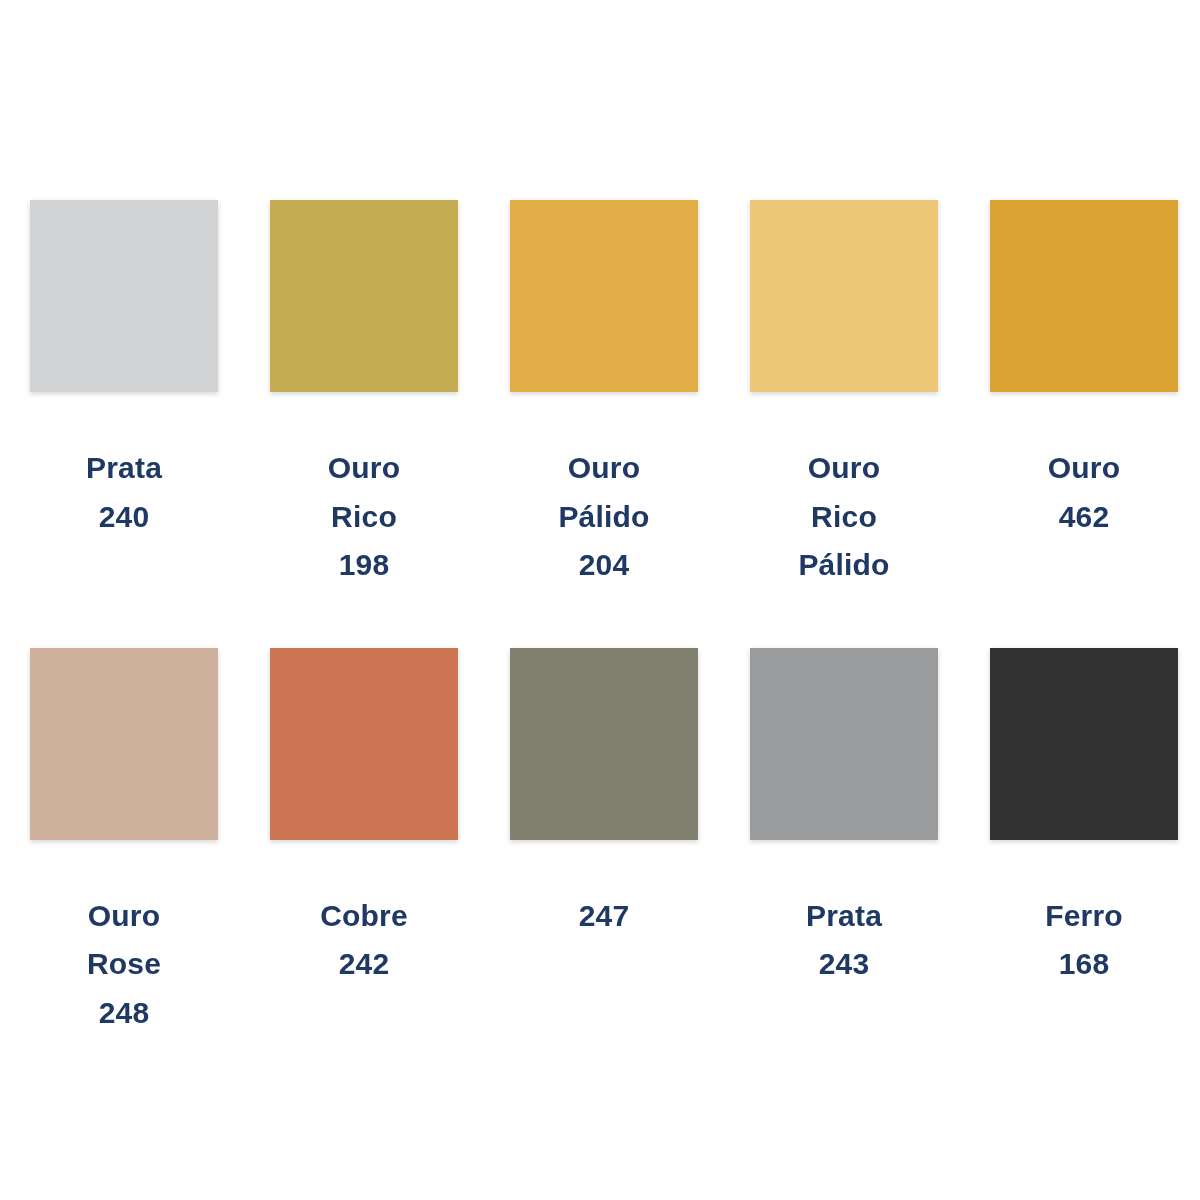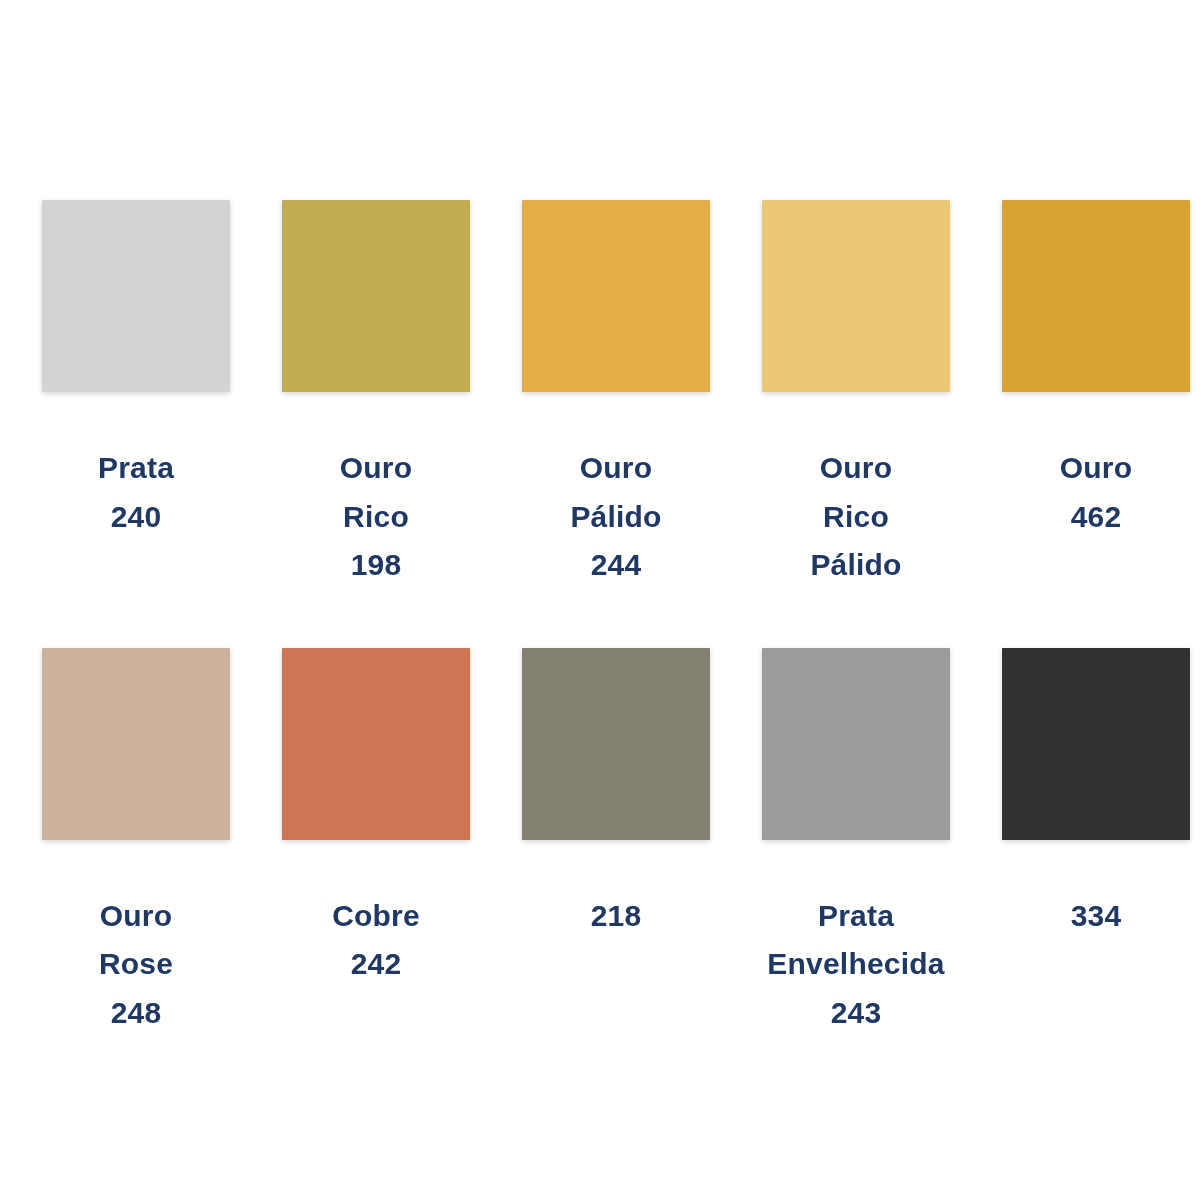--- a/index.html
+++ b/index.html
@@ -11,21 +11,21 @@
     height: 1200px;
     background: #FFFFFF;
     font-family: "Liberation Sans", sans-serif;
     overflow: hidden;
   }
   #palette-board {
     position: relative;
     width: 956px;
     height: 1200px;
     box-sizing: border-box;
-    padding: 200px 0 0 16px;
+    padding: 200px 0 0 4px;
   }
   .swatch-row {
     display: flex;
     flex-direction: row;
     align-items: flex-start;
     margin-left: 26px;
     margin-bottom: 58px;
   }
   .swatch-cell {
     width: 188px;
@@ -72,21 +72,21 @@
           <span class="caption-line">Ouro</span>
           <span class="caption-line">Rico</span>
           <span class="caption-line">198</span>
         </div>
       </div>
       <div class="swatch-cell">
         <div class="swatch-chip" style="background: rgb(227, 174, 72);"></div>
         <div class="swatch-caption">
           <span class="caption-line">Ouro</span>
           <span class="caption-line">Pálido</span>
-          <span class="caption-line">244</span>
+          <span class="caption-line">204</span>
         </div>
       </div>
       <div class="swatch-cell">
         <div class="swatch-chip" style="background: rgb(235, 199, 118);"></div>
         <div class="swatch-caption">
           <span class="caption-line">Ouro</span>
           <span class="caption-line">Rico</span>
           <span class="caption-line">Pálido</span>
         </div>
       </div>
@@ -110,31 +110,31 @@
       <div class="swatch-cell">
         <div class="swatch-chip" style="background: rgb(206, 118, 83);"></div>
         <div class="swatch-caption">
           <span class="caption-line">Cobre</span>
           <span class="caption-line">242</span>
         </div>
       </div>
       <div class="swatch-cell">
         <div class="swatch-chip" style="background: rgb(130, 128, 111);"></div>
         <div class="swatch-caption">
-          <span class="caption-line">218</span>
+          <span class="caption-line">247</span>
         </div>
       </div>
       <div class="swatch-cell">
         <div class="swatch-chip" style="background: rgb(154, 155, 157);"></div>
         <div class="swatch-caption">
           <span class="caption-line">Prata</span>
-          <span class="caption-line">Envelhecida</span>
           <span class="caption-line">243</span>
         </div>
       </div>
       <div class="swatch-cell">
         <div class="swatch-chip" style="background: rgb(51, 50, 50);"></div>
         <div class="swatch-caption">
-          <span class="caption-line">334</span>
+          <span class="caption-line">Ferro</span>
+          <span class="caption-line">168</span>
         </div>
       </div>
     </div>
   </div>
 
 </body></html>

